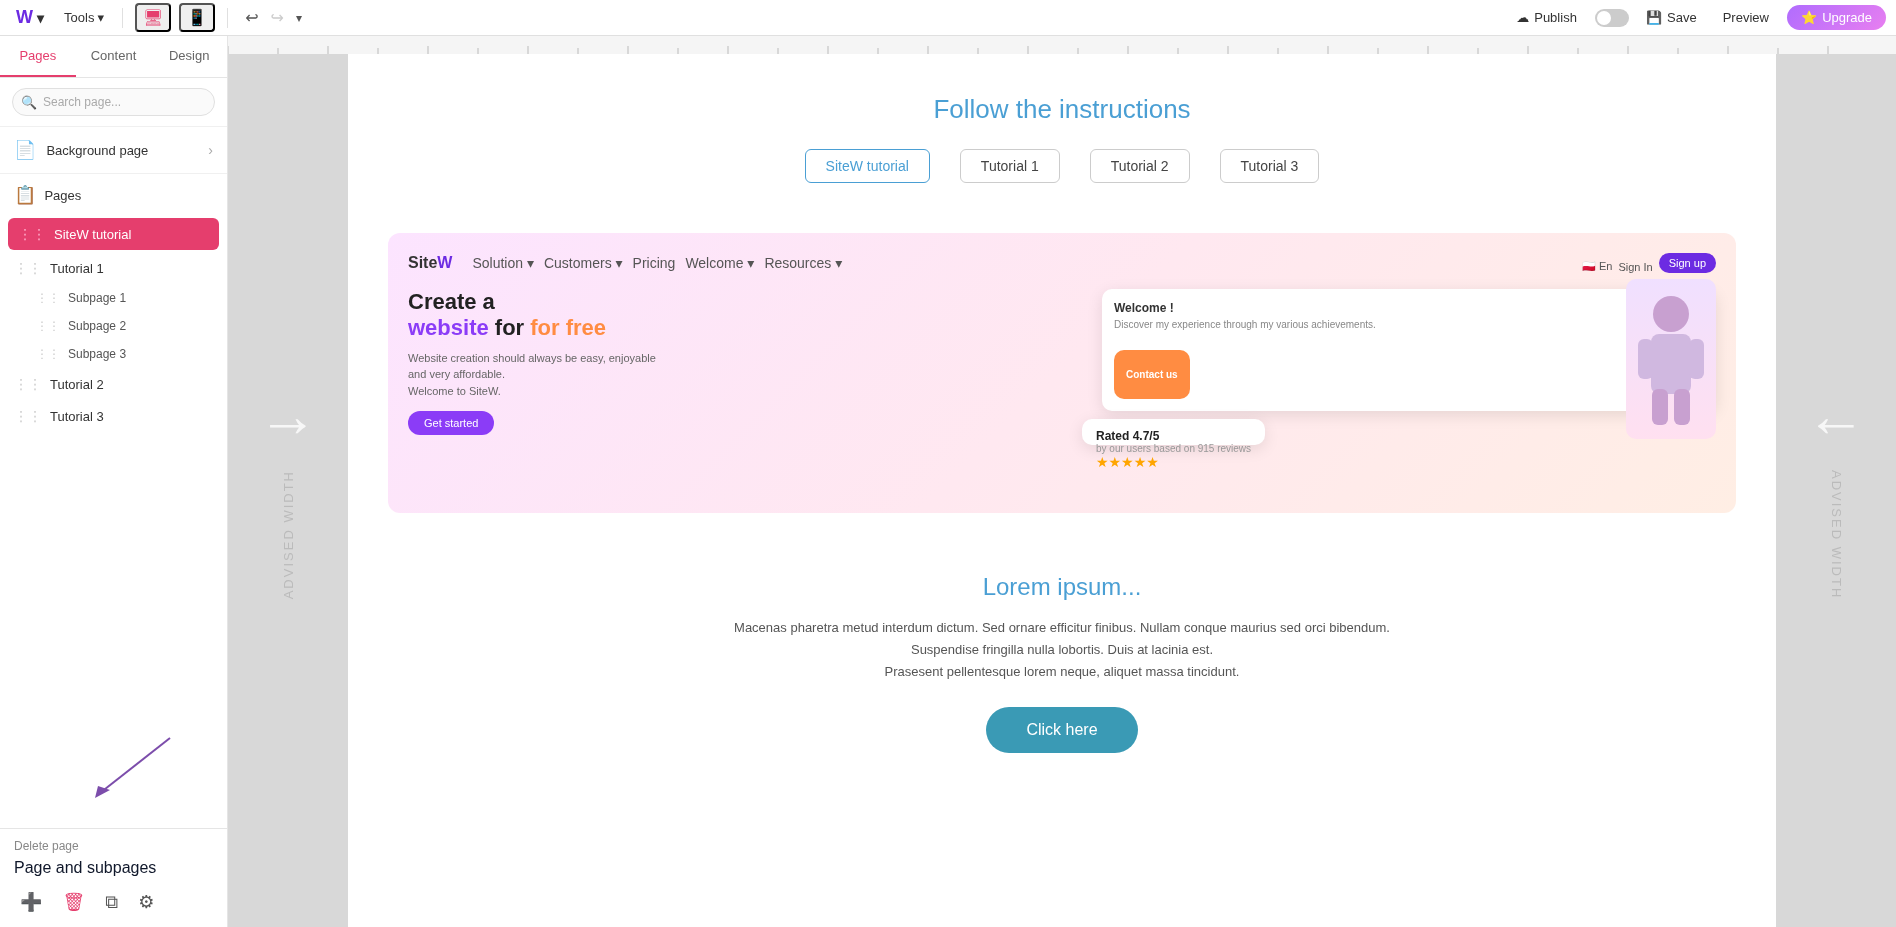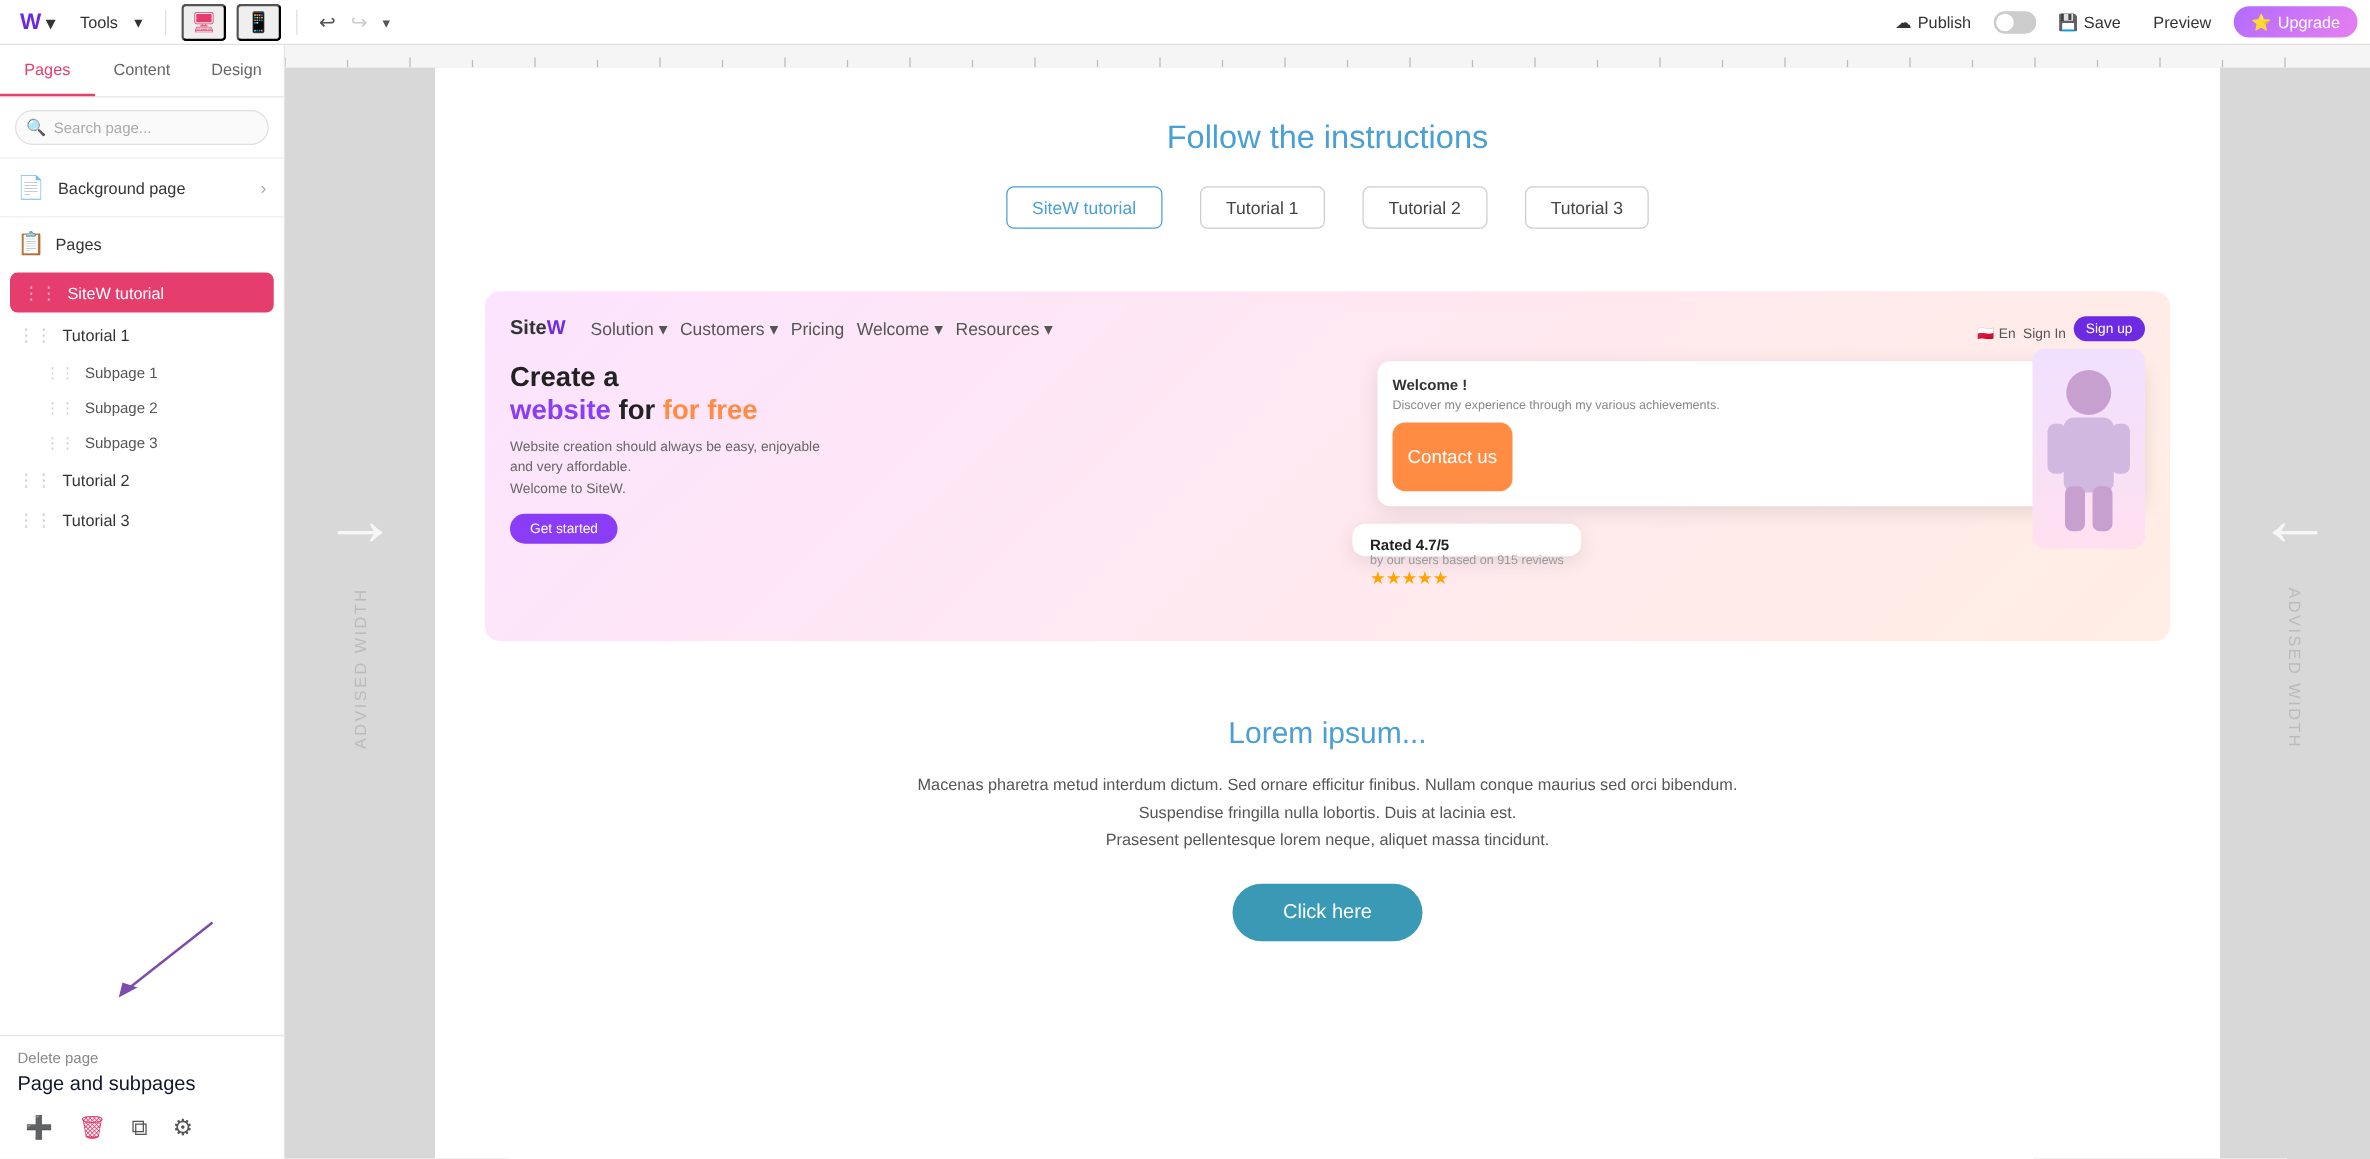--- a/index.html
+++ b/index.html
@@ -14,21 +14,21 @@
       align-items: center;
       padding: 0 10px;
       gap: 10px;
       position: relative;
       z-index: 100;
     }
     .topbar-left { display: flex; align-items: center; gap: 8px; flex: 1; }
     .topbar-right { display: flex; align-items: center; gap: 10px; }
     .logo-btn { display: flex; align-items: center; gap: 4px; font-weight: bold; font-size: 14px; color: #333; cursor: pointer; padding: 2px 6px; border-radius: 4px; }
     .logo-w { font-size: 18px; color: #6c2be2; font-weight: 900; }
-    .tools-btn { display: flex; align-items: center; gap: 13px; font-size: 13px; color: #333; cursor: pointer; padding: 2px 6px; border-radius: 4px; }
+    .tools-btn { display: flex; align-items: center; gap: 3px; font-size: 13px; color: #333; cursor: pointer; padding: 2px 6px; border-radius: 4px; }
     .device-btn { padding: 3px 6px; cursor: pointer; border-radius: 4px; color: #555; font-size: 16px; }
     .device-btn.active { color: #e53e6d; }
     .undo-redo { display: flex; align-items: center; gap: 2px; }
     .undo-redo button { background: none; border: none; cursor: pointer; padding: 3px 5px; border-radius: 4px; font-size: 16px; color: #555; }
     .undo-redo button:disabled { color: #ccc; cursor: default; }
 
     .publish-btn { display: flex; align-items: center; gap: 5px; background: none; border: none; cursor: pointer; font-size: 13px; color: #333; padding: 4px 8px; border-radius: 4px; }
     .toggle-switch { width: 34px; height: 18px; background: #ccc; border-radius: 9px; position: relative; cursor: pointer; }
     .toggle-switch .knob { width: 14px; height: 14px; background: #fff; border-radius: 50%; position: absolute; top: 2px; left: 2px; transition: left 0.2s; }
     .save-btn { display: flex; align-items: center; gap: 4px; background: none; border: none; cursor: pointer; font-size: 13px; color: #333; padding: 4px 8px; border-radius: 4px; }
@@ -116,22 +116,22 @@
 
     .sitew-hero { display: flex; gap: 20px; }
     .sitew-hero-text { flex: 1; }
     .sitew-hero-h1 { font-size: 22px; font-weight: 900; color: #222; line-height: 1.2; margin-bottom: 8px; }
     .sitew-hero-h1 .purple { color: #8b3cf7; }
     .sitew-hero-h1 .orange { color: #ff8c42; }
     .sitew-hero-sub { font-size: 11px; color: #666; line-height: 1.5; margin-bottom: 12px; }
     .sitew-getstarted-btn { background: #8b3cf7; color: #fff; border: none; border-radius: 16px; padding: 6px 16px; font-size: 11px; cursor: pointer; }
     .sitew-card { background: #fff; border-radius: 10px; padding: 12px; box-shadow: 0 4px 16px rgba(0,0,0,0.1); min-width: 200px; }
     .sitew-card-welcome { font-size: 12px; font-weight: 600; color: #333; margin-bottom: 4px; }
-    .sitew-card-sub { font-size: 10px; color: #888; margin-bottom: 8px; }
-    .sitew-card-contact-btn { background: #ff8c42; color: #fff; border: none; border-radius: 10px; padding: 19px 12px; font-size: 15px; cursor: pointer; }
+    .sitew-card-sub { font-size: 10px; color: #888; margin-bottom: 20px; }
+    .sitew-card-contact-btn { background: #ff8c42; color: #fff; border: none; border-radius: 10px; padding: 19px 12px; font-size: 10px; cursor: pointer; font-weight: bold; }
     .sitew-rating-card { background: #fff; border-radius: 10px; padding: 10px 14px; box-shadow: 0 4px 16px rgba(0,0,0,0.1); position: absolute; bottom: -10px; left: 10px; }
     .sitew-rating-text { font-size: 12px; font-weight: 700; color: #222; }
     .sitew-rating-sub { font-size: 10px; color: #999; }
     .sitew-stars { color: #ffa500; font-size: 14px; }
 
     .traffic-badge { position: absolute; top: 40px; right: 10px; background: #fff; border-radius: 6px; padding: 4px 8px; font-size: 10px; color: #333; box-shadow: 0 2px 8px rgba(0,0,0,0.1); }
 
     
     .section-lorem { padding: 30px 20px; text-align: center; background: #fff; }
     .lorem-title { font-size: 24px; color: #4a9fd4; font-weight: 400; margin-bottom: 16px; }

